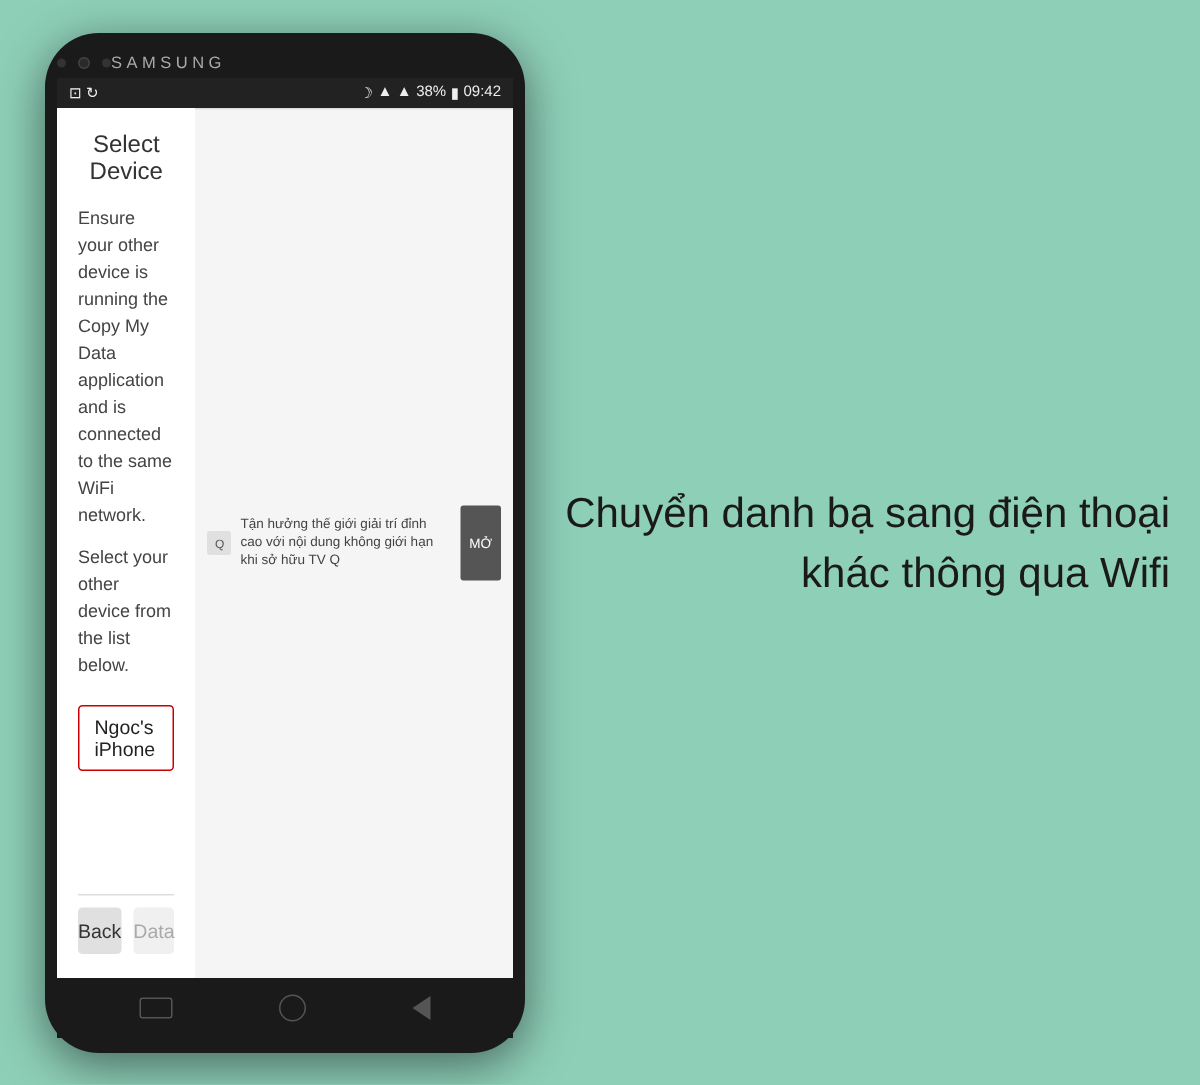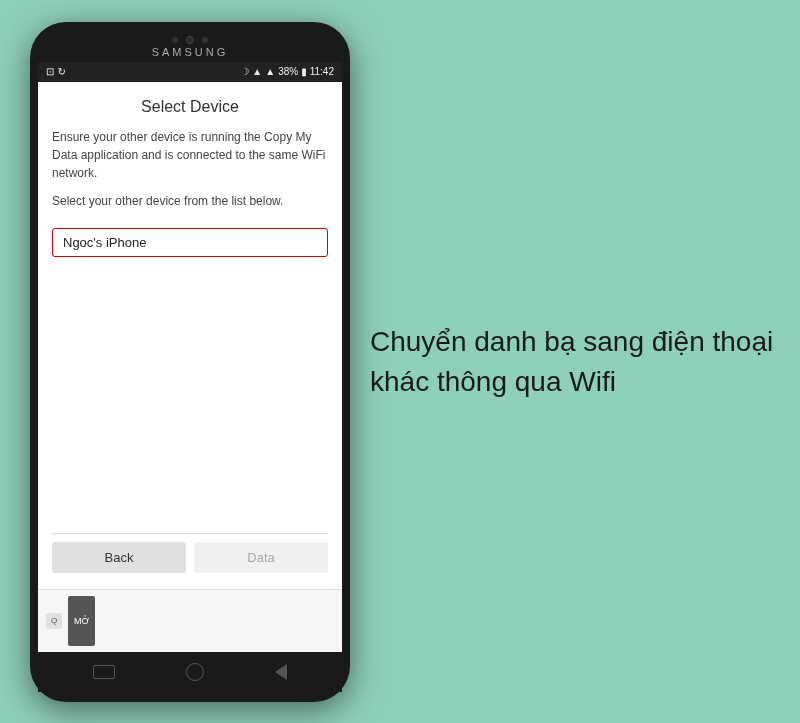--- a/index.html
+++ b/index.html
@@ -36,21 +36,21 @@
       box-shadow: 0 8px 32px rgba(0,0,0,0.5);
       position: relative;
       flex-shrink: 0;
       margin-left: 30px;
     }
 
     
     .phone-top-bar {
       width: 100%;
       display: flex;
-      flex-direction: column;
+      flex-direction: row;
       align-items: center;
       padding: 4px 0 2px;
     }
 
     .phone-sensors {
       display: flex;
       align-items: center;
       justify-content: center;
       gap: 8px;
       margin-bottom: 2px;
@@ -104,21 +104,21 @@
       align-items: center;
       font-size: 10px;
     }
 
     
     .phone-screen {
       width: 100%;
       flex: 1;
       background: #7f1d1d;
       display: flex;
-      flex-direction: column;
+      flex-direction: row;
       overflow: hidden;
     }
 
     .app-content {
       flex: 1;
       background: white;
       padding: 16px 14px;
       display: flex;
       flex-direction: column;
     }
@@ -268,21 +268,21 @@
       display: flex;
       align-items: center;
       justify-content: center;
       padding: 20px;
     }
 
     .vi-text {
       font-size: 28px;
       font-weight: 400;
       color: #1a1a1a;
-      text-align: left;
+      text-align: right;
       line-height: 1.4;
     }
   </style>
 </head>
 <body>
 
 <div class="page-container">
 
   <div class="phone-shell">
 
@@ -299,21 +299,21 @@
       <div class="status-left">
         <span>⊡</span>
         <span>↻</span>
       </div>
       <div class="status-right">
         <span>☽</span>
         <span>▲</span>
         <span>▲</span>
         <span>38%</span>
         <span>▮</span>
-        <span>11:42</span>
+        <span>09:42</span>
       </div>
     </div>
 
     <div class="phone-screen">
       <div class="app-content">
 
         <div class="screen-title">Select Device</div>
 
         <p class="screen-text">Ensure your other device is running the Copy My Data application and is connected to the same WiFi network.</p>
 
@@ -327,20 +327,21 @@
 
         <div class="bottom-buttons">
           <button class="btn-back">Back</button>
           <button class="btn-next">Data</button>
         </div>
 
       </div>
 
       <div class="ad-banner">
         <div class="ad-icon">Q</div>
+        <span class="ad-text">Tận hưởng thế giới giải trí đỉnh cao với nội dung không giới hạn khi sở hữu TV Q</span>
         <div class="ad-button">MỞ</div>
       </div>
 
     </div>
 
     <div class="phone-bottom-nav">
       <div class="nav-btn-rect"></div>
       <div class="nav-btn-circle"></div>
       <div class="nav-btn-triangle"></div>
     </div>

